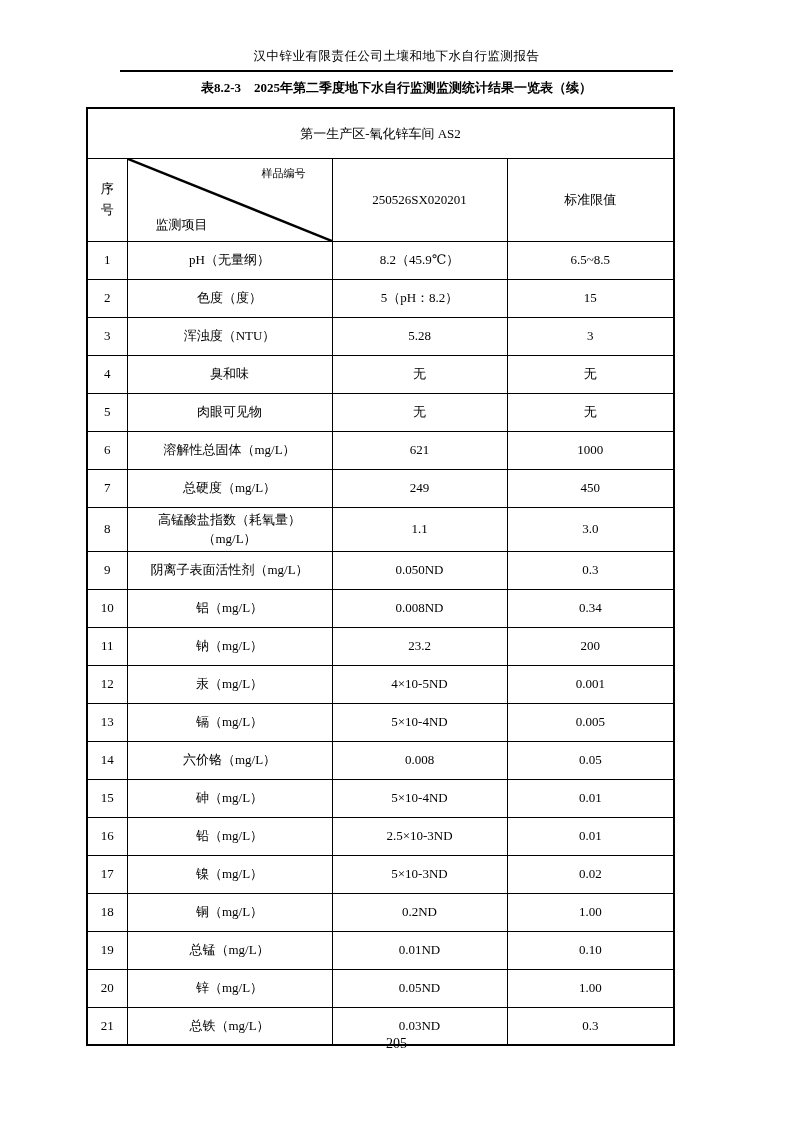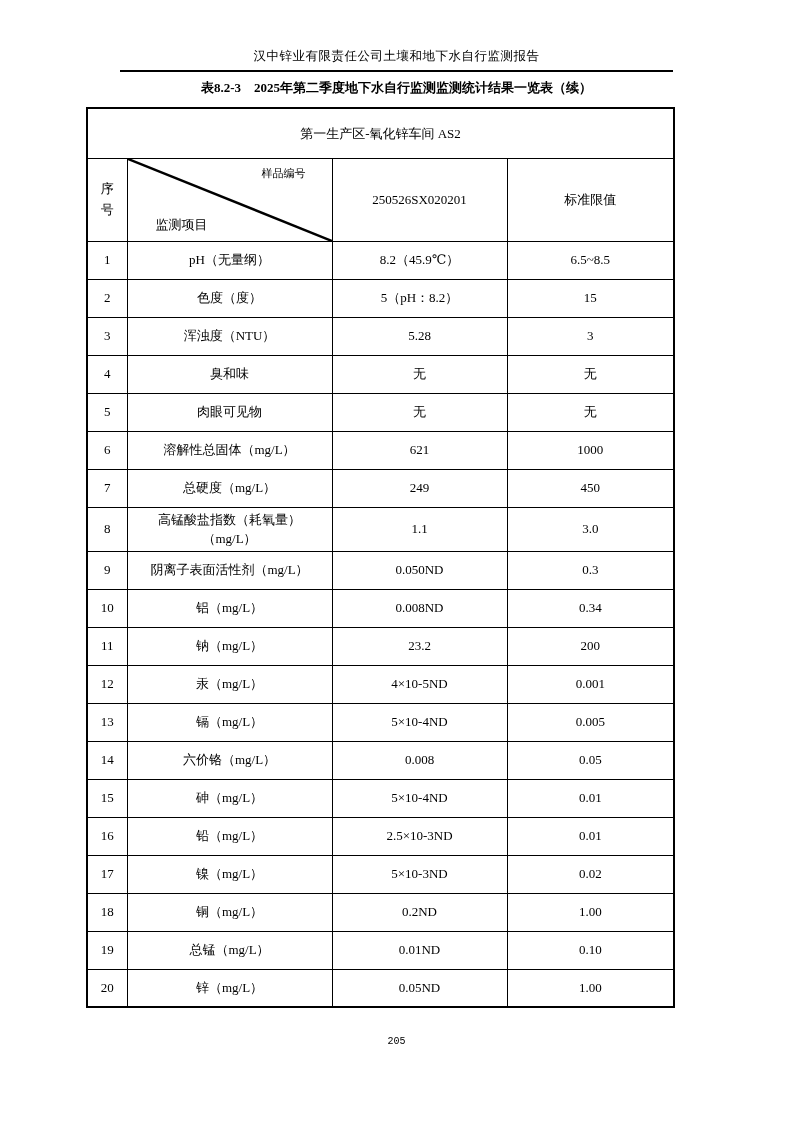--- a/index.html
+++ b/index.html
@@ -87,22 +87,21 @@
     bottom: 6px;
     left: 28px;
     font-size: 13px;
   }
   .page-number {
     position: absolute;
     top: 1036px;
     left: 0;
     width: 100%;
     text-align: center;
-    font-size: 10px;
-    font-family: Liberation Mono, monospace;
+    font-size: 14px;
   }
 </style>
 </head>
 <body>
 
 <div class="page">
 
   <div class="running-header">汉中锌业有限责任公司土壤和地下水自行监测报告</div>
 
   <div class="header-rule"></div>
@@ -246,18 +245,24 @@
           <td>总锰（mg/L）</td>
           <td>0.01ND</td>
           <td>0.10</td>
         </tr>
         <tr class="data-row">
           <td>20</td>
           <td>锌（mg/L）</td>
           <td>0.05ND</td>
           <td>1.00</td>
         </tr>
+        <tr class="data-row">
+          <td>21</td>
+          <td>总铁（mg/L）</td>
+          <td>0.03ND</td>
+          <td>0.3</td>
+        </tr>
       </tbody>
   </table>
 
   <div class="page-number">205</div>
 
 </div>
 
 </body></html>

